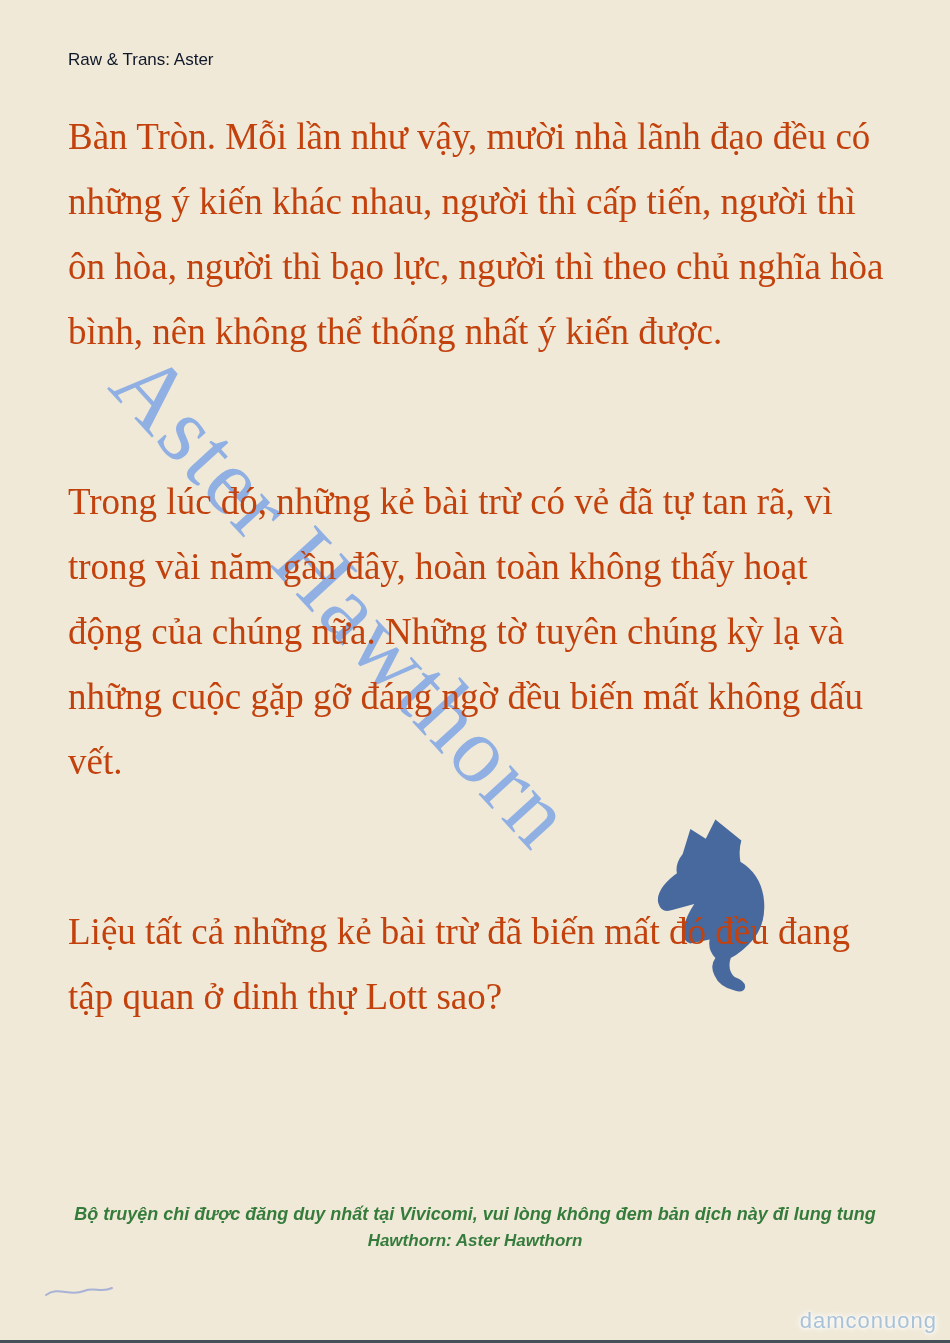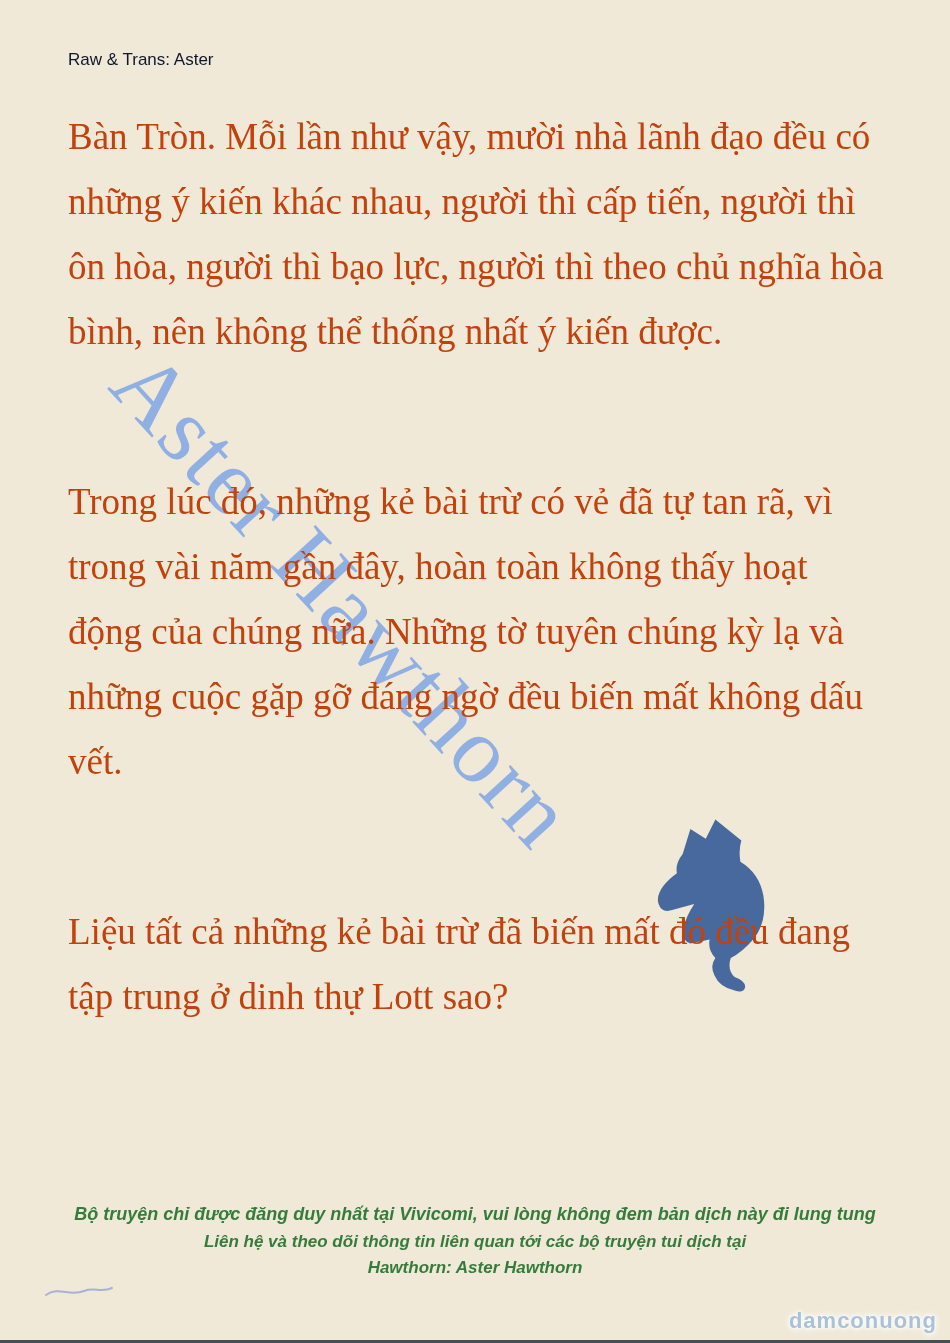--- a/index.html
+++ b/index.html
@@ -85,21 +85,21 @@
     letter-spacing: 1px;
     color: #a7b2d6;
   }
   .logo-text::first-letter { font-size: 44px; }
   .logo-flourish { display: block; margin: -6px 0 0 28px; }
   .site-tag {
     position: absolute;
     right: 13px;
     top: 1308px;
     font-family: "Liberation Sans", sans-serif;
-    font-weight: bold;
+    font-weight: normal;
     font-size: 22px;
     letter-spacing: 1px;
     color: #a9c2d8;
     text-shadow: 0 0 3px #ffffff, 0 0 6px #ffffff, 0 0 9px #ffffff;
     z-index: 3;
   }
   .bottom-bar {
     position: absolute;
     left: 0;
     bottom: 0;
@@ -140,26 +140,25 @@
       Q114,62 94,50
       Q92,38 95,28
       L68,6
       L58,26
       Z"></path>
   </svg>
 
   <div class="body-text">
     <p>Bàn Tròn. Mỗi lần như vậy, mười nhà lãnh đạo đều có những ý kiến khác nhau, người thì cấp tiến, người thì ôn hòa, người thì bạo lực, người thì theo chủ nghĩa hòa bình, nên không thể thống nhất ý kiến được.</p>
     <p>Trong lúc đó, những kẻ bài trừ có vẻ đã tự tan rã, vì trong vài năm gần đây, hoàn toàn không thấy hoạt động của chúng nữa. Những tờ tuyên chúng kỳ lạ và những cuộc gặp gỡ đáng ngờ đều biến mất không dấu vết.</p>
-    <p>Liệu tất cả những kẻ bài trừ đã biến mất đó đều đang tập trung ở dinh thự Lott sao?</p>
+    <p>Liệu tất cả những kẻ bài trừ đã biến mất đó đều đang tập quan ở dinh thự Lott sao?</p>
   </div>
 
   <div class="footer">
     <div class="f1">Bộ truyện chỉ được đăng duy nhất tại Vivicomi, vui lòng không đem bản dịch này đi lung tung</div>
-    <div class="f2">Liên hệ và theo dõi thông tin liên quan tới các bộ truyện tui dịch tại</div>
     <div class="f3">Hawthorn: Aster Hawthorn</div>
   </div>
 
   <div class="logo">
     <svg class="logo-flourish" width="70" height="14" viewBox="0 0 70 14" xmlns="http://www.w3.org/2000/svg">
       <path d="M2,11 C14,2 26,13 40,7 C50,3 58,9 68,4" fill="none" stroke="#a7b2d6" stroke-width="2" stroke-linecap="round"></path>
     </svg>
   </div>
 
   <div class="site-tag">damconuong</div>

